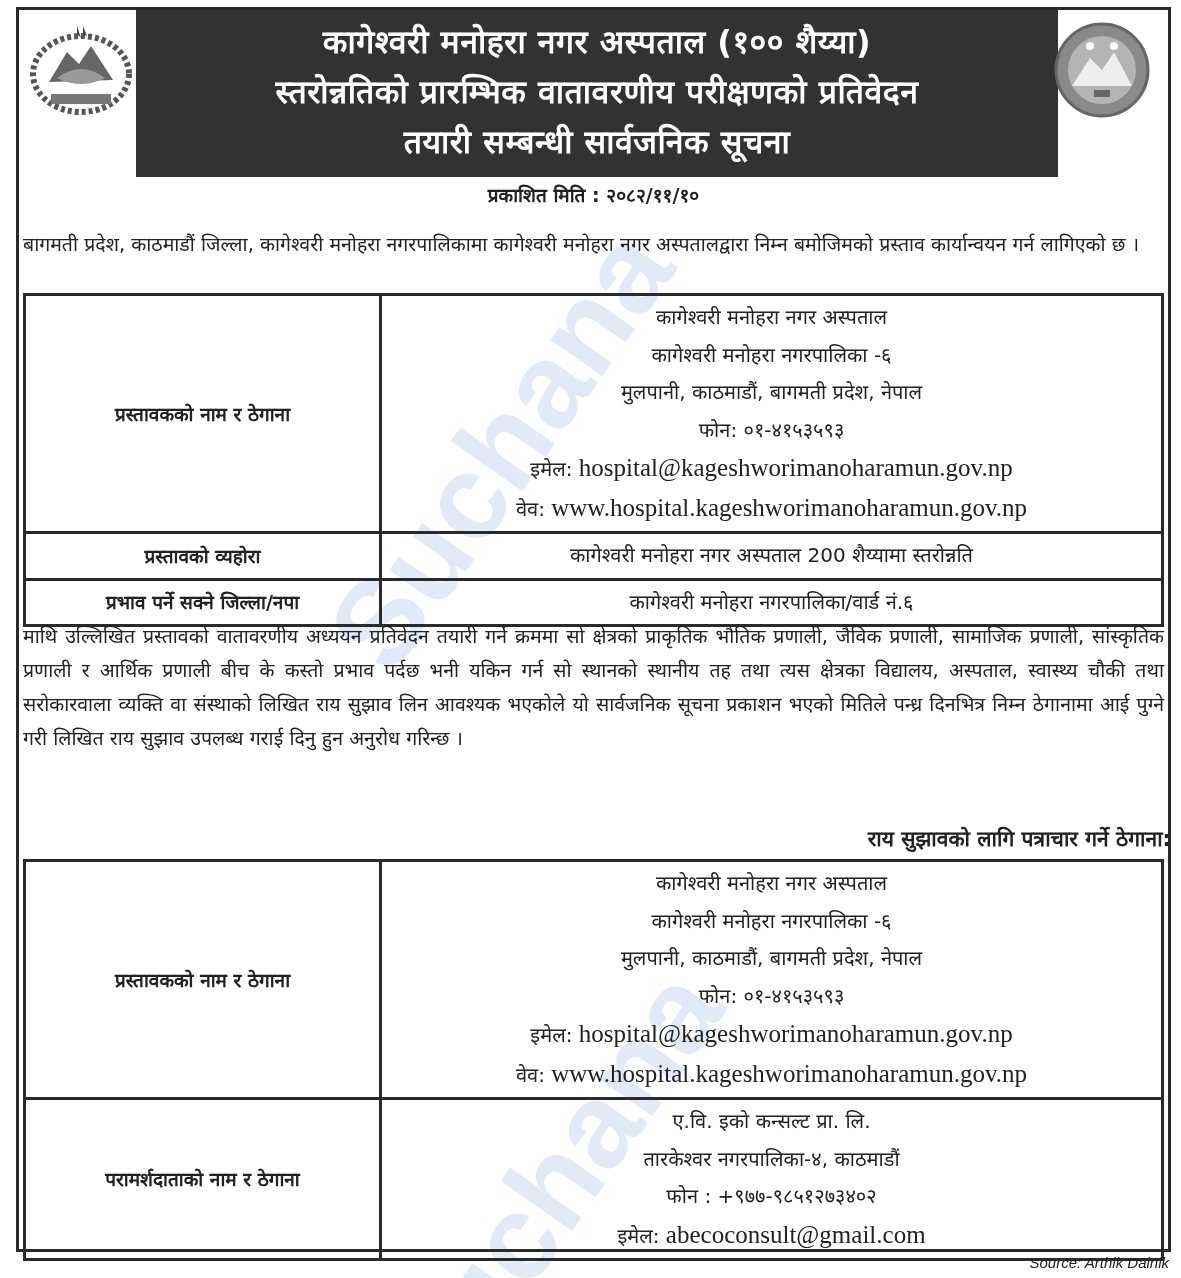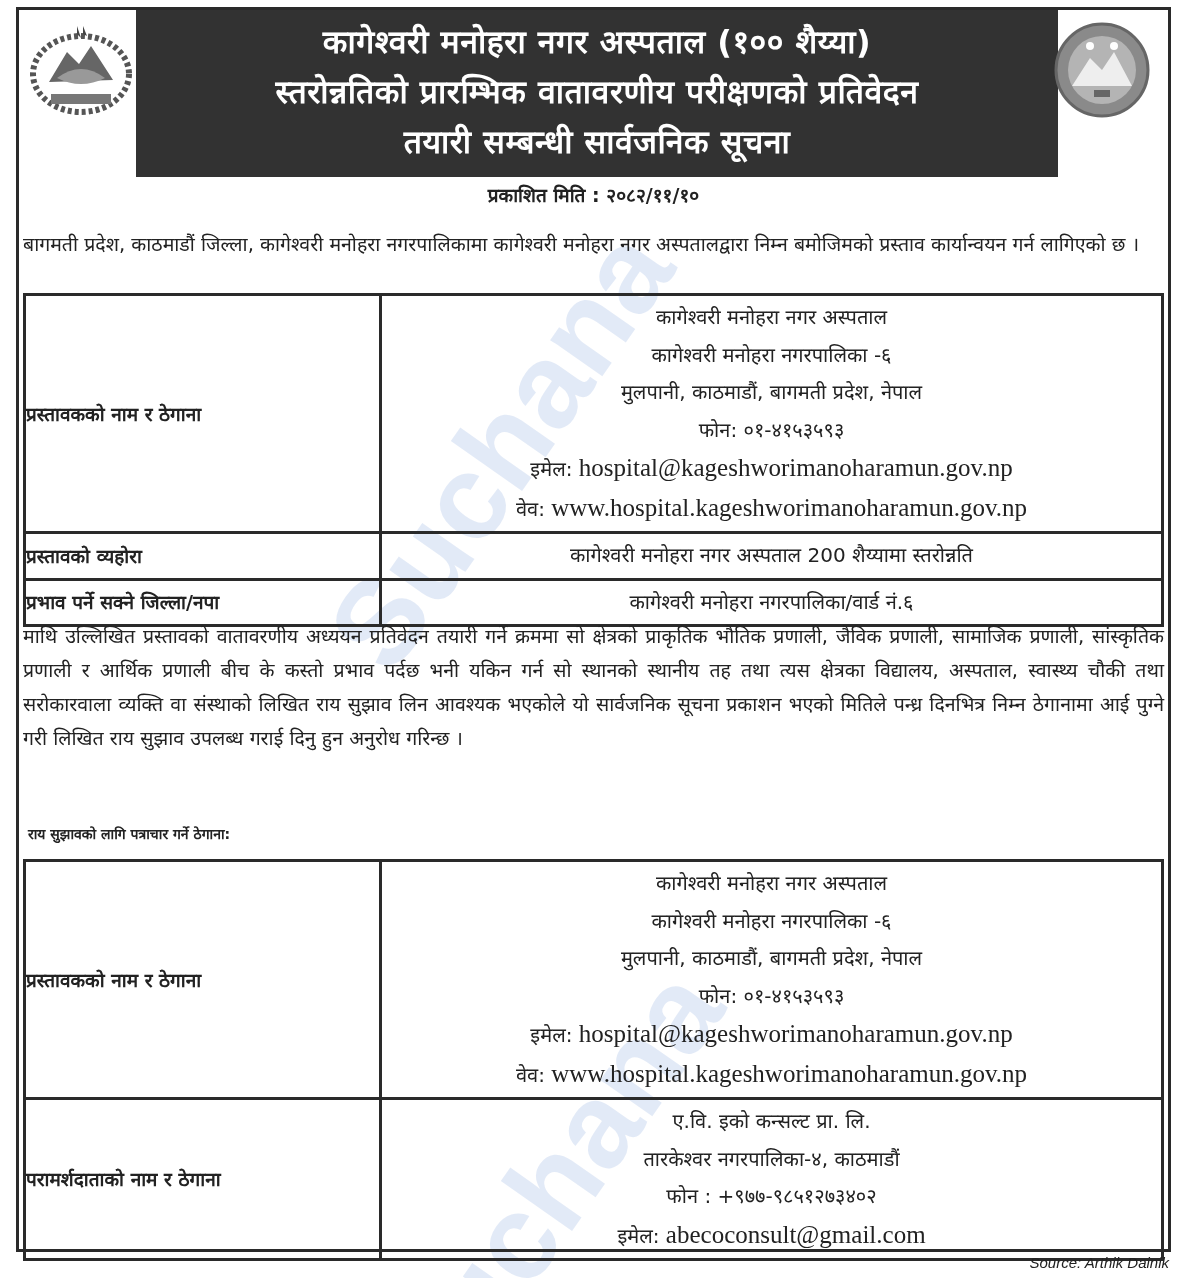--- a/index.html
+++ b/index.html
@@ -22,28 +22,28 @@
 
   .pubdate { position: absolute; left: 0; width: 100%; top: 172px; text-align: center;
     font-size: 19px; font-weight: bold; }
   .para { position: absolute; left: 4px; right: 4px; font-size: 19.5px; line-height: 34px;
     text-align: justify; text-align-last: left; }
   .para1 { top: 218px; }
   .para2 { top: 610px; }
 
   table.info { position: absolute; left: 4px; width: 1141px; border-collapse: collapse; }
   table.info td { border: 3px solid #2a2a2a; vertical-align: middle; }
-  table.info td.label { width: 356px; font-weight: bold; font-size: 19px; }
+  table.info td.label { width: 356px; text-align: center; font-weight: bold; font-size: 19px; }
   table.info td.value { padding: 3px 10px; font-size: 20px; line-height: 37.5px; text-align: center; }
   .t1 { top: 283px; }
   .t2 { top: 849px; }
   .value .latin { font-family: "Liberation Serif", serif; font-size: 25px; }
 
-  .corr-heading { position: absolute; left: 9px; width: 100%; top: 814px; text-align: left;
-    font-size: 14px; font-weight: bold; }
+  .corr-heading { position: absolute; left: 3px; width: 100%; top: 814px; text-align: right;
+    font-size: 21px; font-weight: bold; }
 
   .source { position: absolute; right: 12px; top: 1254px; font-family: "Liberation Sans", sans-serif;
     font-style: italic; font-size: 15px; color: #222; }
 </style>
 </head>
 <body>
 
 <div class="watermark" style="left:250px; top:380px;">Suchana</div>
 <div class="watermark" style="left:300px; top:1120px;">Suchana</div>
 

